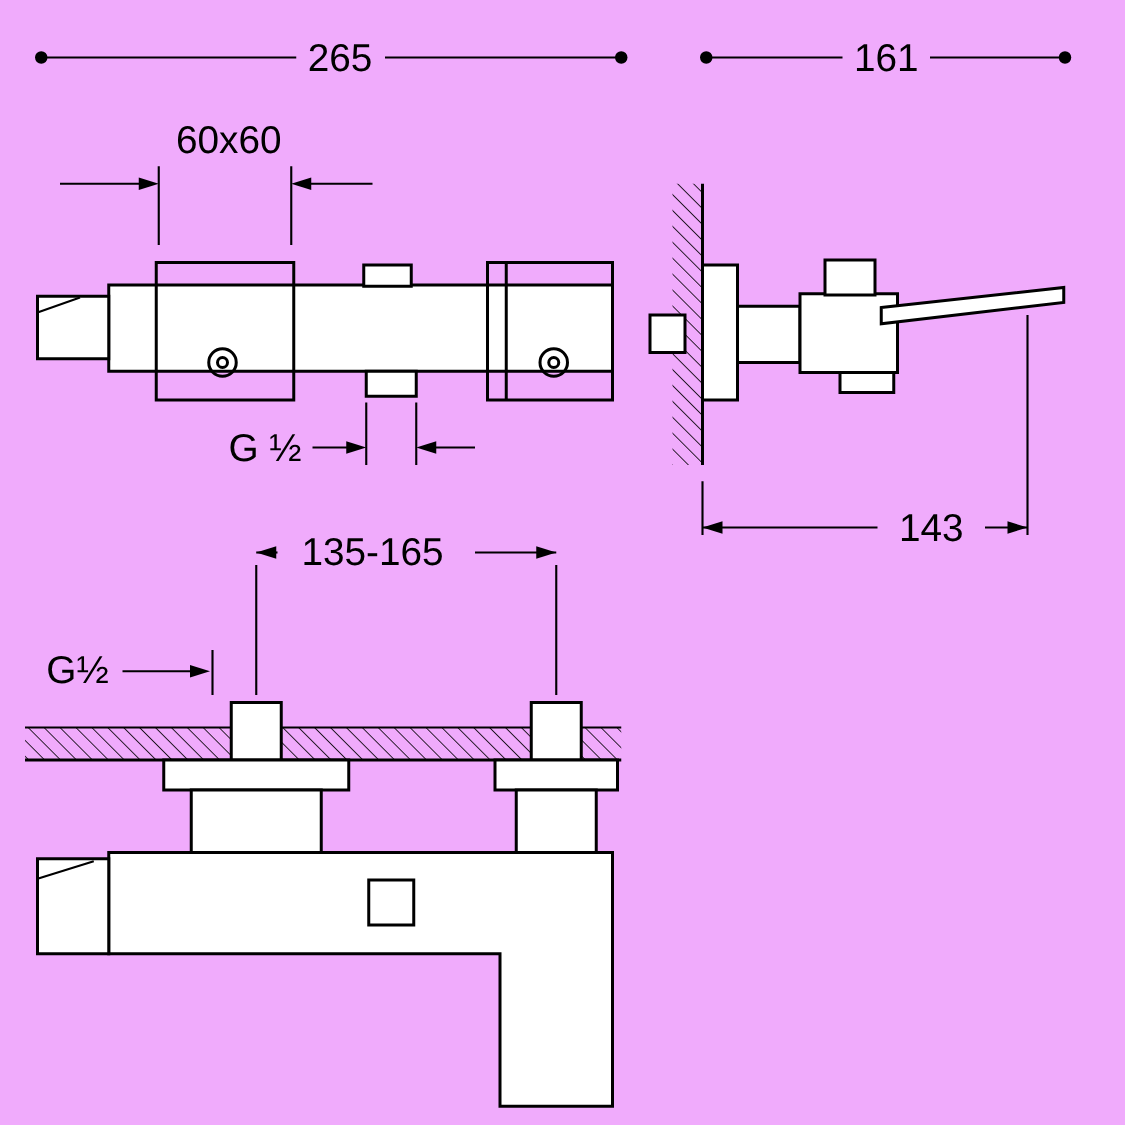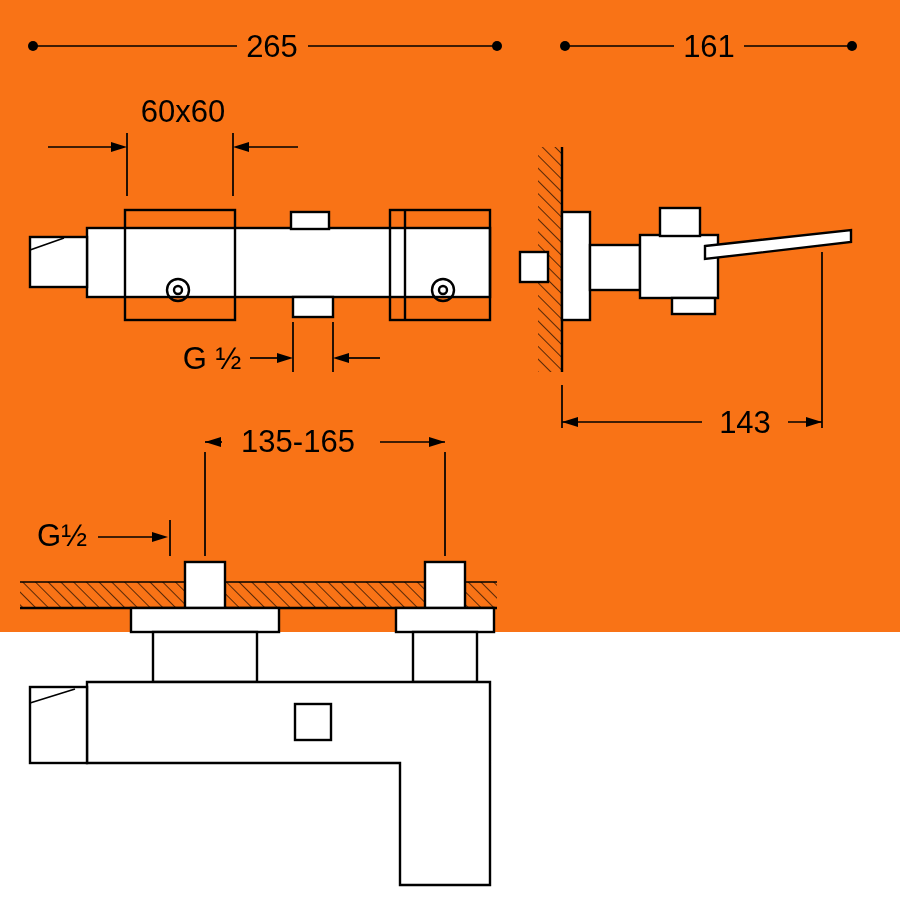--- a/index.html
+++ b/index.html
@@ -5,23 +5,23 @@
   html, body {
     margin: 0;
     padding: 0;
     background: #ffffff;
     width: 900px;
     height: 900px;
     overflow: hidden;
   }
   #stage {
     width: 900px;
-    height: 632px;
+    height: 900px;
     position: relative;
-    background: #f97316;
+    background: #f0abfc;
   }
   svg { display: block; }
   .outline  { fill: #ffffff; stroke: #000000; stroke-width: 2.4; }
   .openline { fill: none;    stroke: #000000; stroke-width: 2.4; }
   .thinline { fill: none;    stroke: #000000; stroke-width: 1.7; }
   .arrow    { fill: #000000; stroke: none; }
   .dot      { fill: #000000; stroke: none; }
   text.dim {
     font-family: "Liberation Sans", sans-serif;
     font-size: 31px;

